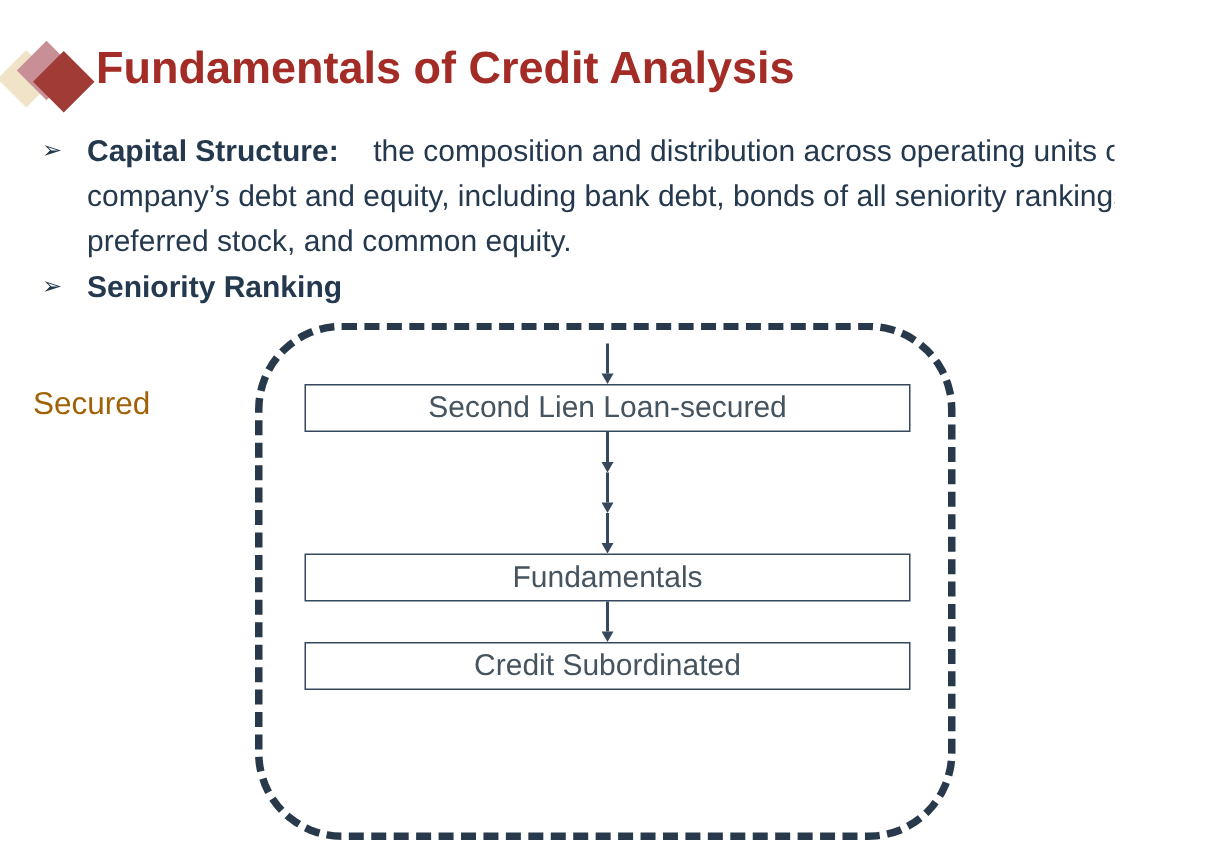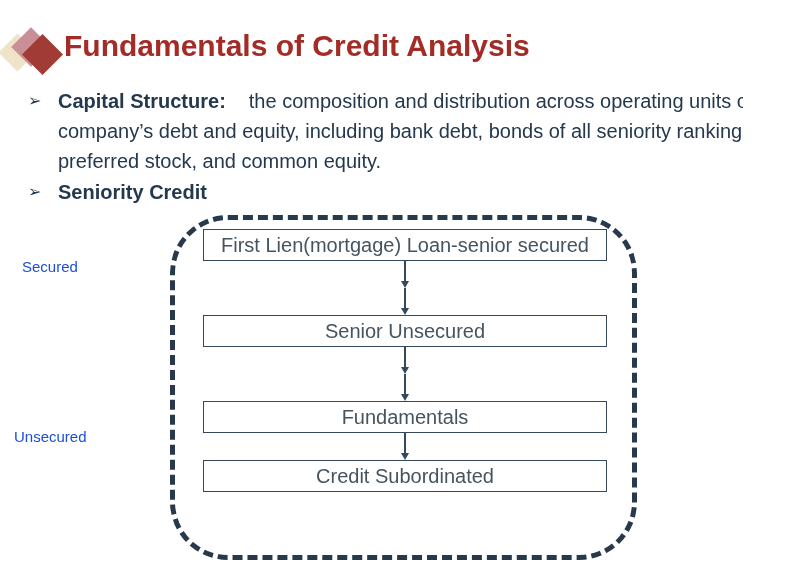--- a/index.html
+++ b/index.html
@@ -54,22 +54,22 @@
   
   .diagram-border {
     position: absolute;
     left: 170px; top: 215px;
     width: 467px; height: 345px;
     border: 5px dashed #27394B;
     border-radius: 58px;
   }
   .side-label {
     position: absolute;
-    color: #1d4ed8;
-    font-size: 15px;
+    color: #a16207;
+    font-size: 21px;
     white-space: nowrap;
   }
   .side-label-secured   { left: 22px; top: 258px; }
   .side-label-unsecured { left: 14px; top: 428px; }
 
   .level-stack {
     position: absolute;
     left: 203px; top: 229px;
     width: 404px;
     display: flex;
@@ -114,40 +114,38 @@
 
   <h1 class="page-title">Fundamentals of Credit Analysis</h1>
 
   <div class="bullets">
     <div class="bullet-row">
       <span class="bullet-glyph">➢</span>
       <span class="bullet-body"><span class="bullet-label">Capital Structure:</span><span>the composition and distribution across operating units of a company’s debt and equity, including bank debt, bonds of all seniority rankings, preferred stock, and common equity.</span></span>
     </div>
     <div class="bullet-row">
       <span class="bullet-glyph">➢</span>
-      <span class="bullet-body bullet-label">Seniority Credit</span>
+      <span class="bullet-body bullet-label">Seniority Ranking</span>
     </div>
   </div>
 
   <div class="diagram-border"></div>
 
   <div class="side-label side-label-secured">Secured</div>
-  <div class="side-label side-label-unsecured">Unsecured</div>
 
   <div class="level-stack">
-    <div class="level-box">First Lien(mortgage) Loan-senior secured</div>
     <div class="down-arrow">
         <div class="shaft"></div>
         <div class="head"></div>
       </div>
+    <div class="level-box">Second Lien Loan-secured</div>
     <div class="down-arrow">
         <div class="shaft"></div>
         <div class="head"></div>
       </div>
-    <div class="level-box">Senior Unsecured</div>
     <div class="down-arrow">
         <div class="shaft"></div>
         <div class="head"></div>
       </div>
     <div class="down-arrow">
         <div class="shaft"></div>
         <div class="head"></div>
       </div>
     <div class="level-box">Fundamentals</div>
     <div class="down-arrow">

